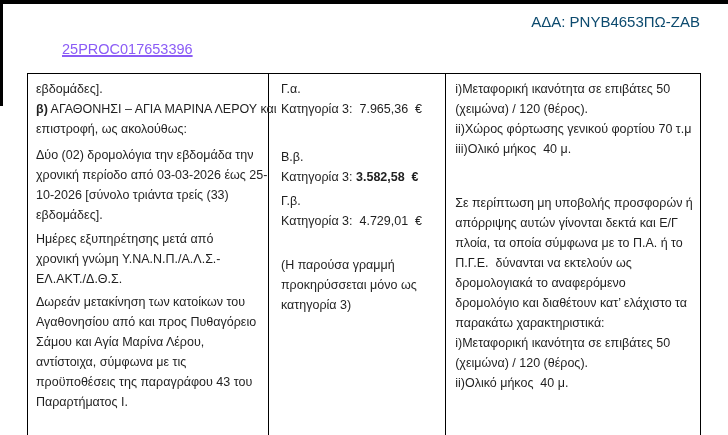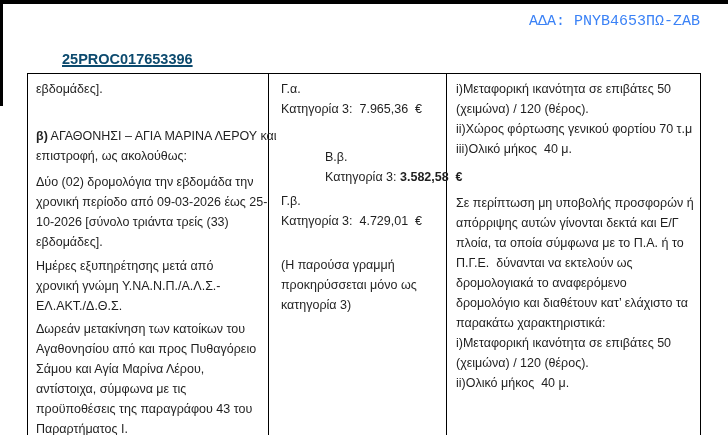--- a/index.html
+++ b/index.html
@@ -2,39 +2,39 @@
 <html><head>
 <meta charset="utf-8">
 <style>
   html,body{margin:0;padding:0;background:#fff;}
   .page{
     position:relative;width:728px;height:435px;background:#ffffff;overflow:hidden;
     font-family:"Liberation Sans","DejaVu Sans",sans-serif;color:#1f1f1f;
   }
   .scan-edge-top{position:absolute;left:0;top:0;width:728px;height:4px;background:#000;}
   .scan-edge-left{position:absolute;left:0;top:0;width:3px;height:106px;background:#000;}
-  .ada{position:absolute;top:13px;right:28px;font-size:15px;color:#3b82f6;white-space:pre;font-family:Liberation Mono, monospace;}
+  .ada{position:absolute;top:13px;right:28px;font-size:15px;color:#0c4a6e;white-space:pre;}
   .proto{
-    position:absolute;top:51px;left:62px;font-size:14.5px;font-weight:bold;color:#0c4a6e;
+    position:absolute;top:41px;left:62px;font-size:14.5px;font-weight:normal;color:#8b5cf6;
     text-decoration:underline;text-decoration-thickness:2px;cursor:pointer;white-space:pre;
   }
   .doc-table{
     position:absolute;left:27px;top:73px;width:674px;height:380px;
     border:1.5px solid #000;display:flex;box-sizing:border-box;
   }
   .col{box-sizing:border-box;font-size:12.5px;line-height:20px;overflow:visible;}
   .col p{margin:0;white-space:pre;}
   .col1{width:241px;border-right:1.5px solid #000;padding:4.5px 4px 0 8px;}
   .col2{width:178px;border-right:1.5px solid #000;padding:5px 4px 0 12px;}
   .col3{width:255px;padding:4.5px 3px 0 9px;}
-  .col1 .p2{margin-top:27px;}
+  .col1 .p2{}
   .col1 .p3{margin-top:6px;}
   .col1 .p4{margin-top:4px;}
   .col1 .p5{margin-top:3px;}
-  .col2 .e2{margin-top:28px;margin-left:44px;}
+  .col2 .e2{margin-top:28px;}
   .col2 .e3{margin-top:4px;}
   .col2 .note{margin-top:24px;text-align:left;}
   .col3 .p2{margin-top:34px;}
   b{font-weight:bold;}
 </style>
 </head>
 <body>
 
 <div class="page">
   <div class="scan-edge-top"></div>
@@ -42,21 +42,21 @@
 
   <div class="ada">ΑΔΑ: ΡΝΥΒ4653ΠΩ-ΖΑΒ</div>
   <a class="proto">25PROC017653396</a>
 
   <div class="doc-table">
     <div class="col col1">
       <p class="p1">εβδομάδες].</p>
       <p class="p2"><b>β)</b><span> ΑΓΑΘΟΝΗΣΙ – ΑΓΙΑ ΜΑΡΙΝΑ ΛΕΡΟΥ και
 επιστροφή, ως ακολούθως:</span></p>
       <p class="p3">Δύο (02) δρομολόγια την εβδομάδα την
-χρονική περίοδο από 09-03-2026 έως 25-
+χρονική περίοδο από 03-03-2026 έως 25-
 10-2026 [σύνολο τριάντα τρείς (33)
 εβδομάδες].</p>
       <p class="p4">Ημέρες εξυπηρέτησης μετά από
 χρονική γνώμη Υ.ΝΑ.Ν.Π./Α.Λ.Σ.-
 ΕΛ.ΑΚΤ./Δ.Θ.Σ.</p>
       <p class="p5">Δωρεάν μετακίνηση των κατοίκων του
 Αγαθονησίου από και προς Πυθαγόρειο
 Σάμου και Αγία Μαρίνα Λέρου,
 αντίστοιχα, σύμφωνα με τις
 προϋποθέσεις της παραγράφου 43 του

